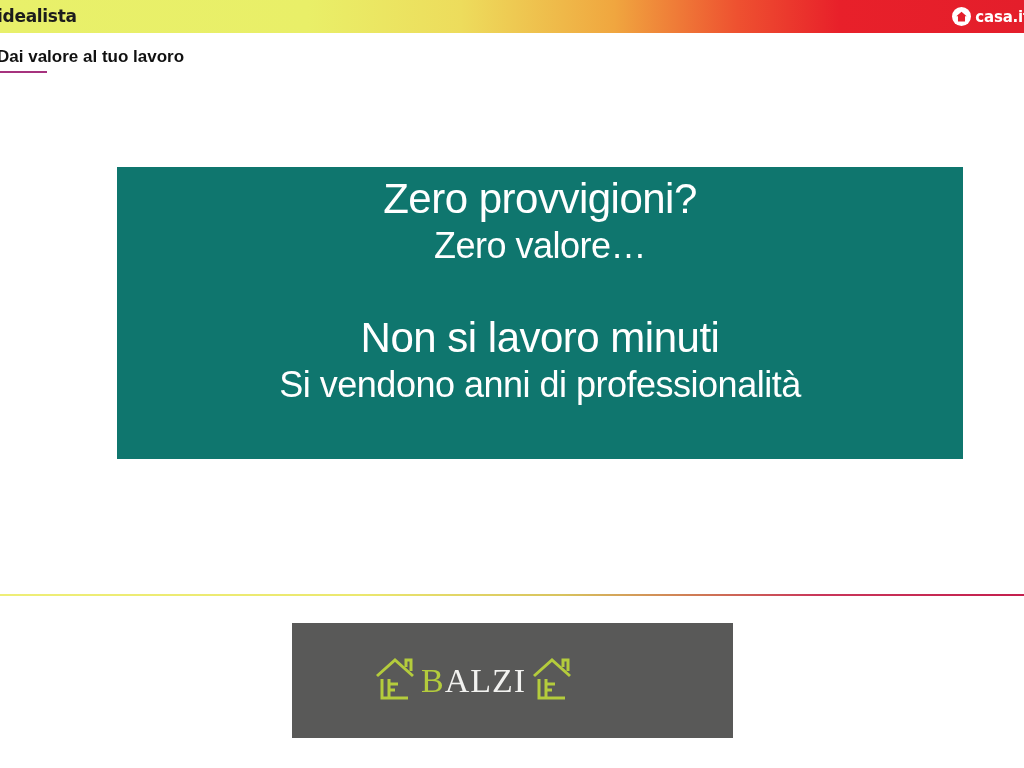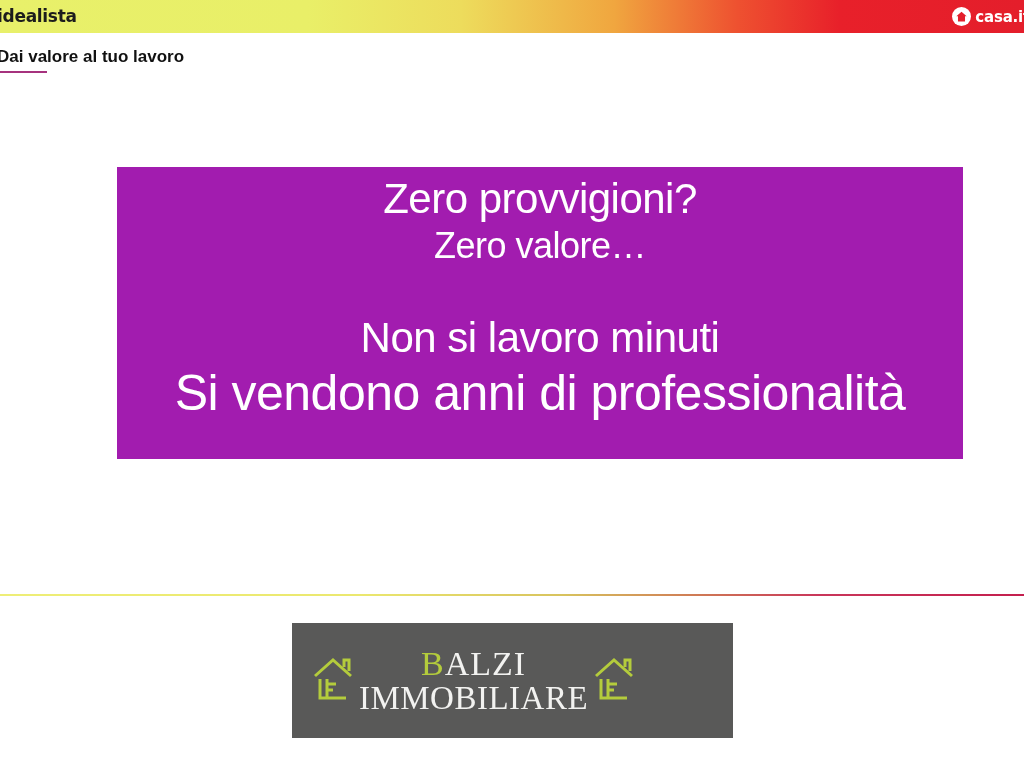--- a/index.html
+++ b/index.html
@@ -94,42 +94,42 @@
     background: #a6327e;
   }
 
   
   #magenta-banner {
     position: absolute;
     left: 117px;
     top: 167px;
     width: 846px;
     height: 292px;
-    background: #a21caf;
+    background: #0f766e;
     display: flex;
     flex-direction: column;
     align-items: center;
     justify-content: flex-start;
     padding-top: 6px;
     box-sizing: border-box;
   }
   #magenta-banner .line {
     color: #ffffff;
     font-family: "Liberation Sans", sans-serif;
     font-weight: normal;
     text-align: center;
     line-height: 1.22;
     white-space: nowrap;
     letter-spacing: -0.5px;
   }
   .line-1 { font-size: 42px; }
   .line-2 { font-size: 36px; }
   .line-gap { height: 44px; }
   .line-3 { font-size: 42px; }
-  .line-4 { font-size: 50px; }
+  .line-4 { font-size: 36px; }
 
   
   #footer-divider {
     position: absolute;
     left: 0;
     top: 594px;
     width: 1024px;
     height: 2px;
     background: linear-gradient(to right,
         #eeee77 0%,
@@ -231,21 +231,20 @@
         <path d="M33 13 L33 6 L38 6 L38 17" fill="none" stroke="#b4cc3c" stroke-width="3"></path>
         <path d="M9 25 L9 44 L35 44" fill="none" stroke="#b4cc3c" stroke-width="3"></path>
         <path d="M16 30 L25 30 M16 36 L22 36 M16 25 L16 44" fill="none" stroke="#b4cc3c" stroke-width="3"></path>
       </svg>
     </span>
 
     <div id="logo-words">
       <div id="logo-balzi">
         <span class="b-accent">B</span><span class="rest">ALZI</span>
       </div>
-      <div id="logo-immobiliare">IMMOBILIARE</div>
     </div>
 
     <span class="house-outline">
       <svg width="44" height="50" viewBox="0 0 44 50" aria-hidden="true">
         <path d="M4 22 L22 6 L40 22" fill="none" stroke="#b4cc3c" stroke-width="3"></path>
         <path d="M33 13 L33 6 L38 6 L38 17" fill="none" stroke="#b4cc3c" stroke-width="3"></path>
         <path d="M9 25 L9 44 L35 44" fill="none" stroke="#b4cc3c" stroke-width="3"></path>
         <path d="M16 30 L25 30 M16 36 L22 36 M16 25 L16 44" fill="none" stroke="#b4cc3c" stroke-width="3"></path>
       </svg>
     </span>

